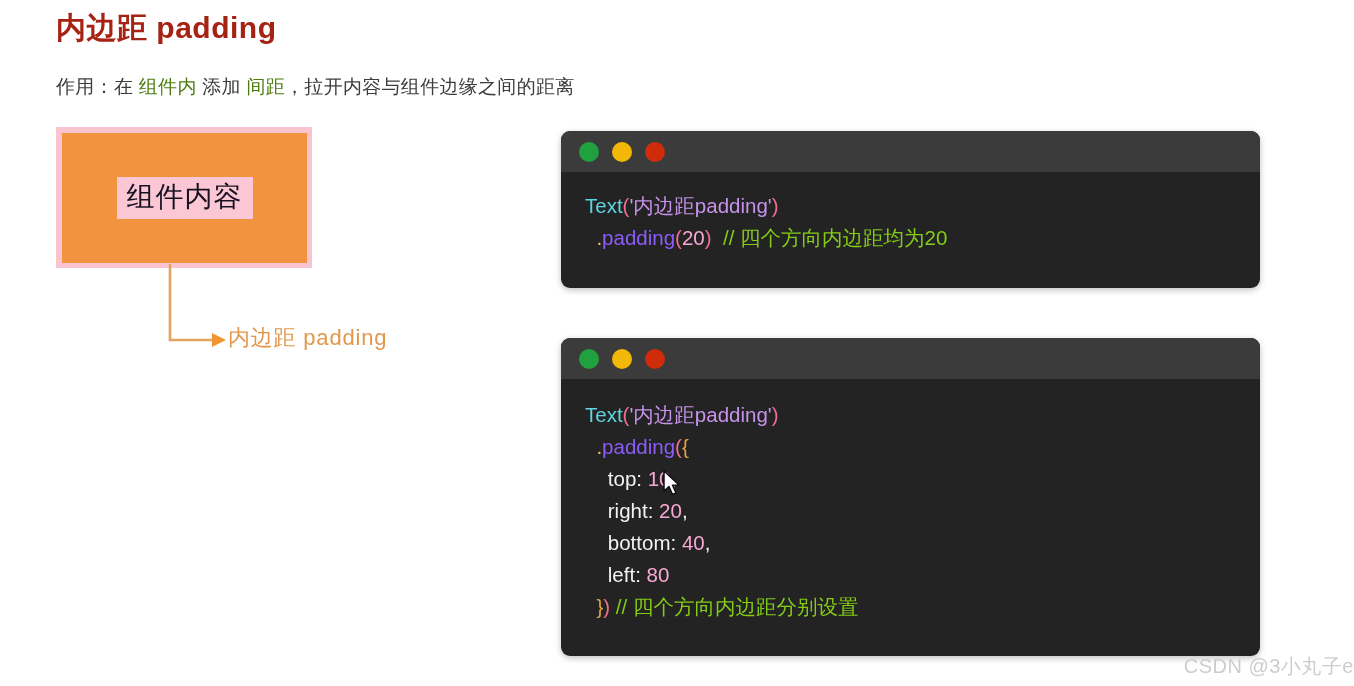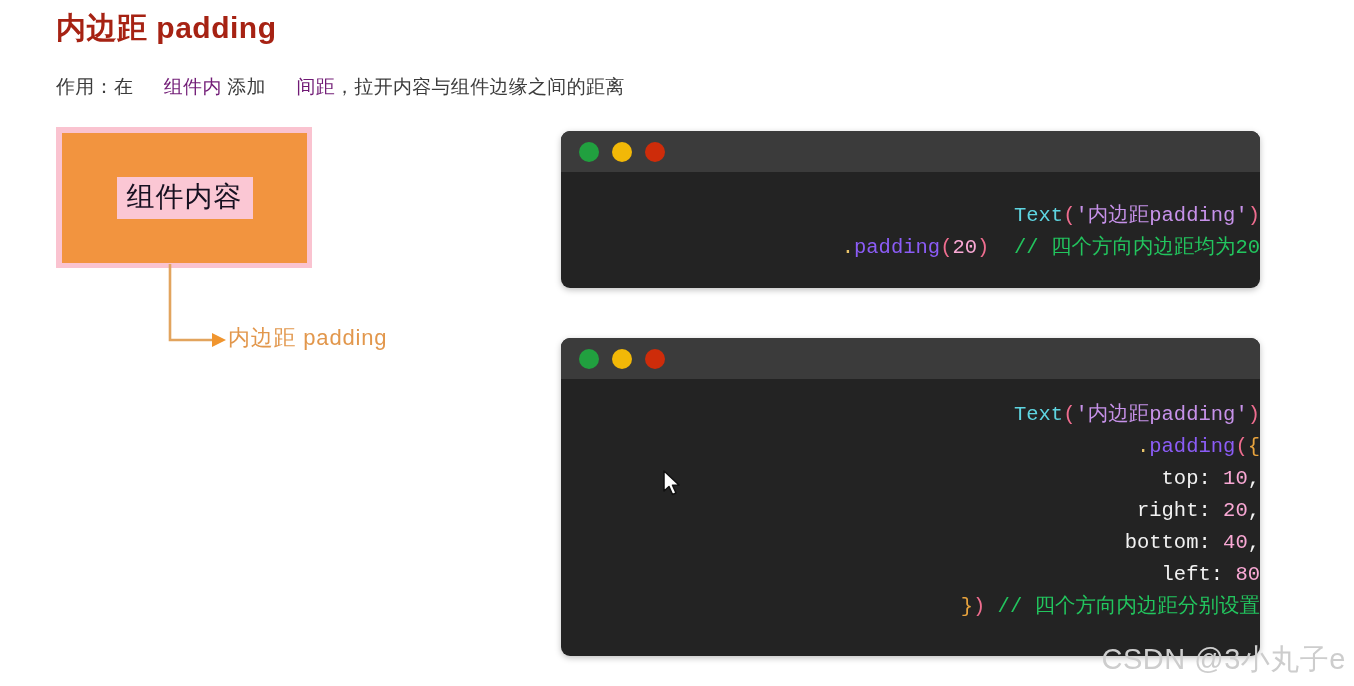--- a/index.html
+++ b/index.html
@@ -29,22 +29,21 @@
   #subtitle {
     position: absolute;
     left: 56px;
     top: 74px;
     font-size: 19px;
     color: #3c3c3c;
     white-space: nowrap;
     letter-spacing: 0.3px;
   }
   #subtitle .hl {
-    color: #701a75;
-    margin-left: 25px;
+    color: #4d7c0f;
   }
 
   
   #diagram {
     position: absolute;
     left: 56px;
     top: 127px;
     width: 256px;
     height: 141px;
   }
@@ -118,58 +117,57 @@
   .dot {
     width: 20px;
     height: 20px;
     border-radius: 50%;
   }
   .dot.green  { background: #21a03f; }
   .dot.yellow { background: #f2b807; }
   .dot.red    { background: #ce2c0a; }
 
   .code-body {
-    padding: 28px 0 0 24px;
-    font-family: Liberation Mono, monospace;
+    padding: 18px 0 0 24px;
+    font-family: Liberation Sans, sans-serif;
     font-size: 20.5px;
     line-height: 32px;
     color: #e6e6e6;
     white-space: pre;
-    text-align: right;
   }
   #code-window-2 .code-body { padding-top: 20px; }
 
   
   .tok-fn      { color: #5ed4e0; }
   .tok-paren   { color: #ef6d8f; }
   .tok-str     { color: #c792ea; }
   .tok-dot     { color: #e9c46a; }
   .tok-method  { color: #8b5cf6; }
   .tok-num     { color: #f9a8d4; }
-  .tok-comment { color: #22c55e; }
+  .tok-comment { color: #84cc16; }
   .tok-brace   { color: #e8a33d; }
   .tok-key     { color: #f2f2f2; }
   .tok-punct   { color: #f2f2f2; }
 
   
   #mouse-cursor {
     position: absolute;
     left: 662px;
     top: 470px;
     width: 22px;
     height: 28px;
     pointer-events: none;
   }
 
   
   #watermark {
     position: absolute;
-    right: 8px;
+    right: 0px;
     bottom: 6px;
-    font-size: 29px;
+    font-size: 20px;
     color: #cdcdcd;
     letter-spacing: 0.5px;
     white-space: nowrap;
   }
 </style>
 </head>
 <body>
 
 <div id="page-title">内边距 padding</div>
 

